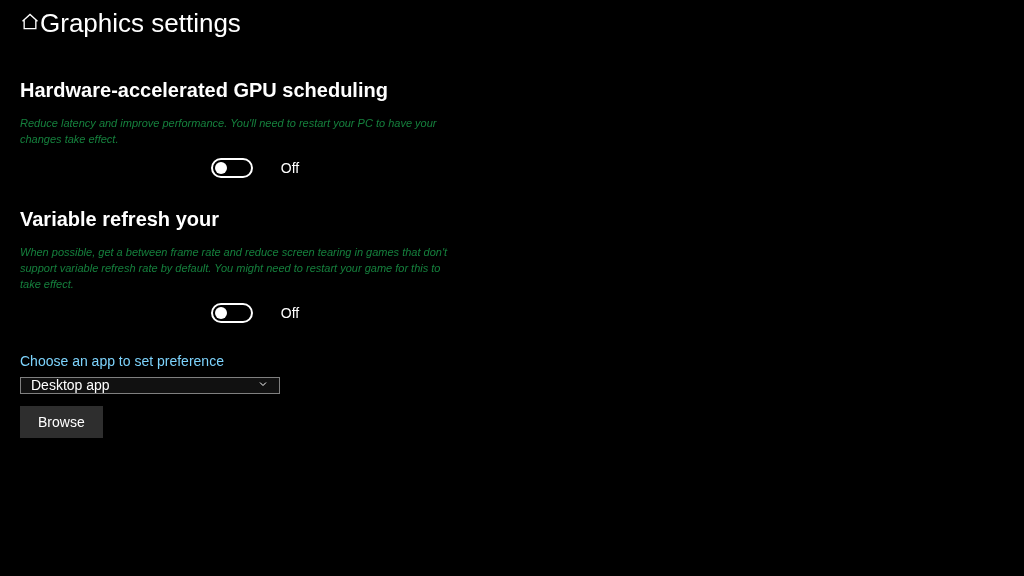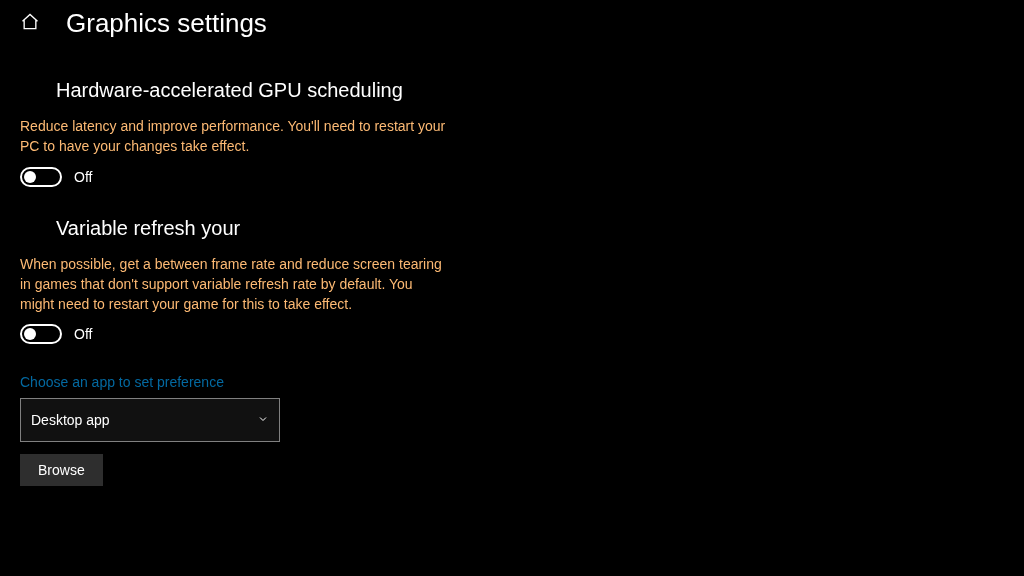--- a/index.html
+++ b/index.html
@@ -11,53 +11,54 @@
     height: 576px;
     overflow: hidden;
     padding: 0;
   }
   .page {
     padding: 4px 20px 20px 20px;
   }
   .header {
     display: flex;
     align-items: center;
-    gap: 26px;
+    gap: 0;
     padding: 4px 0 10px 0;
   }
   .home-icon svg {
     width: 20px; height: 20px;
     stroke: #fff; fill: none; stroke-width: 1.6;
   }
   .page-title {
     font-size: 26px;
     font-weight: 400;
   }
   .section {
     margin-top: 30px;
     max-width: 470px;
   }
   .section-heading {
     font-size: 20px;
-    font-weight: 400;
+    font-weight: 700;
     margin-bottom: 14px;
-    margin-left: 36px;
   }
   .section-desc {
-    font-size: 14px;
+    font-size: 11px;
     line-height: 1.45;
-    color: #fdba74;
+    color: #15803d;
     margin-bottom: 10px;
     max-width: 430px;
+    font-style: italic;
   }
   .toggle-row {
     display: flex;
     align-items: center;
-    gap: 12px;
+    gap: 28px;
     margin-top: 6px;
+    justify-content: center;
   }
   .toggle {
     width: 42px;
     height: 20px;
     border: 2px solid #fff;
     border-radius: 12px;
     position: relative;
     background: transparent;
     cursor: pointer;
   }
@@ -67,27 +68,27 @@
     width: 12px; height: 12px;
     border-radius: 50%;
     background: #fff;
   }
   .toggle-label {
     font-size: 14px;
     color: #fff;
   }
   .sub-label {
     font-size: 14px;
-    color: #0369a1;
+    color: #7dd3fc;
     margin-top: 18px;
     margin-bottom: 8px;
   }
   .dropdown {
     width: 260px;
-    height: 44px;
+    height: 17px;
     border: 1px solid #808080;
     background: #111;
     display: flex;
     align-items: center;
     justify-content: space-between;
     padding: 0 10px;
     font-size: 14px;
     cursor: pointer;
     margin-bottom: 12px;
   }

